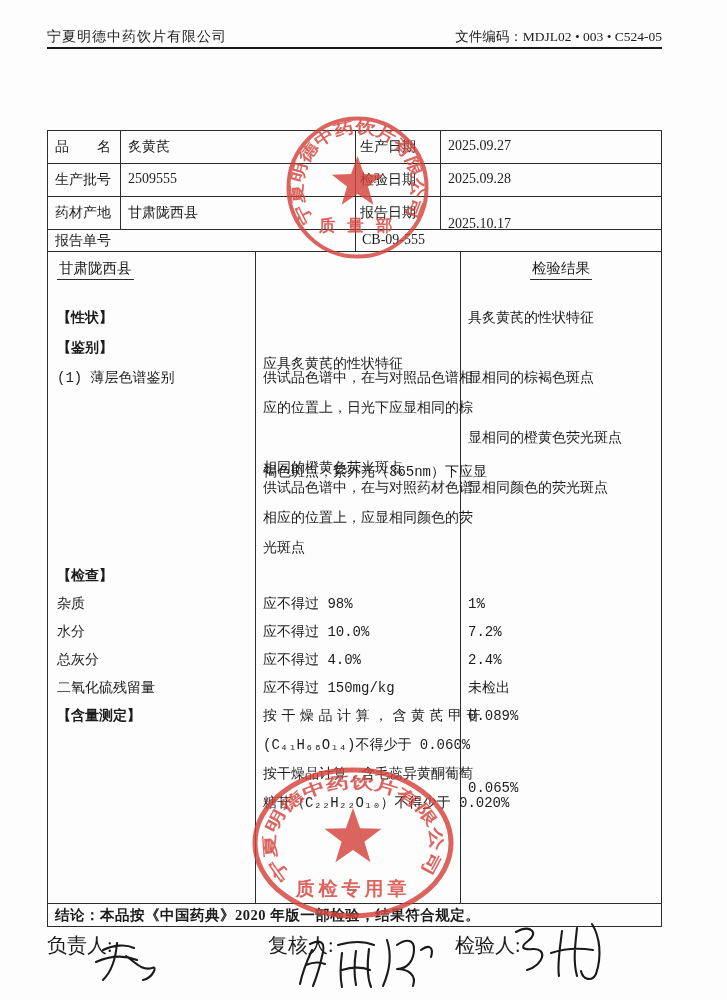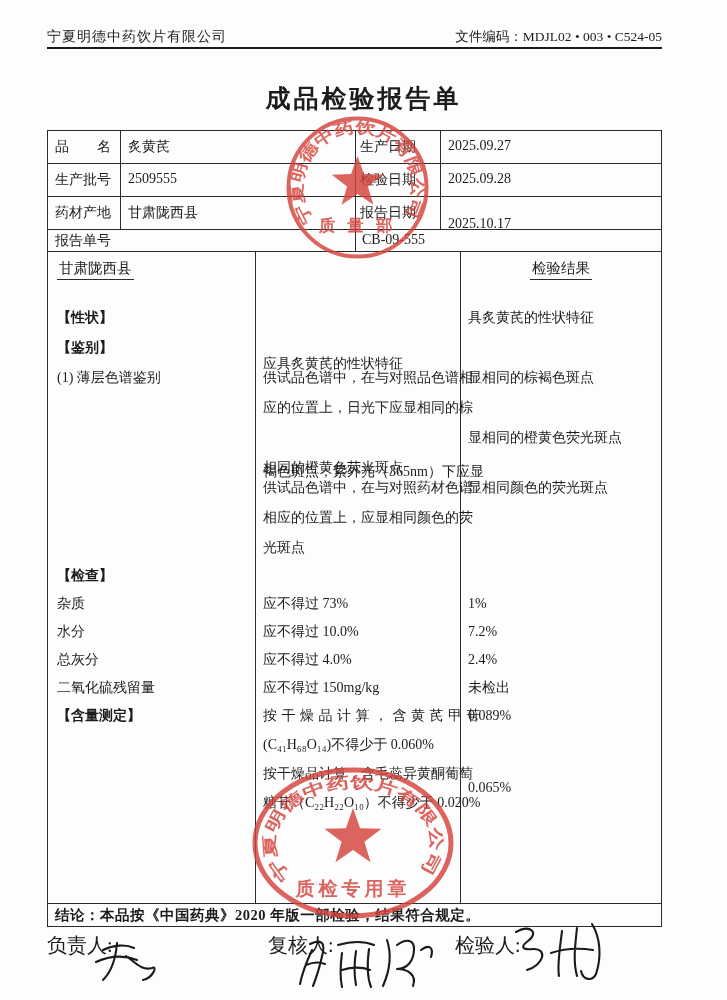--- a/index.html
+++ b/index.html
@@ -10,42 +10,41 @@
   .vline{position:absolute;width:1px;background:#2b2b2b;}
   .txt{position:absolute;font-size:14px;white-space:nowrap;}
   .company{top:28px;left:47px;font-size:14px;letter-spacing:1px;}
   .doccode{top:28px;right:65px;font-size:13.5px;}
   .rule{top:47px;left:47px;width:615px;height:2px;background:#1a1a1a;}
   .title{top:82px;left:0;width:727px;text-align:center;font-size:25px;font-weight:bold;letter-spacing:3px;}
   .colhead{position:absolute;top:259px;font-size:14.5px;}
   .colhead span{border-bottom:1px solid #2b2b2b;padding:0 2px 3px 2px;}
   .ch2{left:255px;width:205px;text-align:center;}
   .ch3{left:460px;width:202px;text-align:center;}
-  #linelayer{position:absolute;left:47px;top:251px;width:522px;height:652px;}
+  #linelayer{position:absolute;left:47px;top:251px;width:522px;height:652px;font-family:Liberation Mono, monospace;}
   .tline{position:absolute;font-size:14px;white-space:nowrap;line-height:18px;}
   .c1{left:10px;}
   .c2{left:216px;}
   .c3{left:421px;}
   .b{font-weight:bold;}
   .ls{letter-spacing:4.5px;}
   .conclusion{top:906px;left:55px;font-size:14.5px;font-weight:bold;letter-spacing:.5px;}
   .flabel{position:absolute;top:932px;font-size:20px;}
   .stamp{position:absolute;color:#d5433c;opacity:.82;pointer-events:none;}
   .sig{position:absolute;pointer-events:none;}
 </style>
 </head>
 <body>
 
 <div class="page">
 
   <div class="txt company">宁夏明德中药饮片有限公司</div>
   <div class="txt doccode"><span>文件编码：</span><span>MDJL02 • 003 • C524-05</span></div>
   <div class="abs rule"></div>
 
-  <div class="txt title">成品检验报告单</div>
 
   <div class="abs" style="left:47px;top:130px;width:615px;height:797px;border:1px solid #2b2b2b;box-sizing:border-box;"></div>
   <div class="hline" style="left:47px;top:163px;width:615px;"></div>
   <div class="hline" style="left:47px;top:196px;width:615px;"></div>
   <div class="hline" style="left:47px;top:229px;width:615px;"></div>
   <div class="hline" style="left:47px;top:251px;width:615px;"></div>
   <div class="hline" style="left:47px;top:903px;width:615px;"></div>
   <div class="vline" style="left:120px;top:130px;height:99px;"></div>
   <div class="vline" style="left:355px;top:130px;height:121px;"></div>
   <div class="vline" style="left:440px;top:130px;height:99px;"></div>
@@ -84,21 +83,21 @@
       <div class="tline c2" style="top: 148px;">应的位置上，日光下应显相同的棕</div>
       <div class="tline c2" style="top: 178px; margin-top: 34px;">褐色斑点；紫外光（365nm）下应显</div>
       <div class="tline c3" style="top: 178px;">显相同的橙黄色荧光斑点</div>
       <div class="tline c2" style="top: 208px;">相同的橙黄色荧光斑点</div>
       <div class="tline c2" style="top: 228px;">供试品色谱中，在与对照药材色谱</div>
       <div class="tline c3" style="top: 228px;">显相同颜色的荧光斑点</div>
       <div class="tline c2" style="top: 258px;">相应的位置上，应显相同颜色的荧</div>
       <div class="tline c2" style="top: 288px;">光斑点</div>
       <div class="tline c1 b" style="top: 316px;">【检查】</div>
       <div class="tline c1" style="top: 344px;">杂质</div>
-      <div class="tline c2" style="top: 344px;">应不得过 73%</div>
+      <div class="tline c2" style="top: 344px;">应不得过 98%</div>
       <div class="tline c3" style="top: 344px;">1%</div>
       <div class="tline c1" style="top: 372px;">水分</div>
       <div class="tline c2" style="top: 372px;">应不得过 10.0%</div>
       <div class="tline c3" style="top: 372px;">7.2%</div>
       <div class="tline c1" style="top: 400px;">总灰分</div>
       <div class="tline c2" style="top: 400px;">应不得过 4.0%</div>
       <div class="tline c3" style="top: 400px;">2.4%</div>
       <div class="tline c1" style="top: 428px;">二氧化硫残留量</div>
       <div class="tline c2" style="top: 428px;">应不得过 150mg/kg</div>
       <div class="tline c3" style="top: 428px;">未检出</div>

